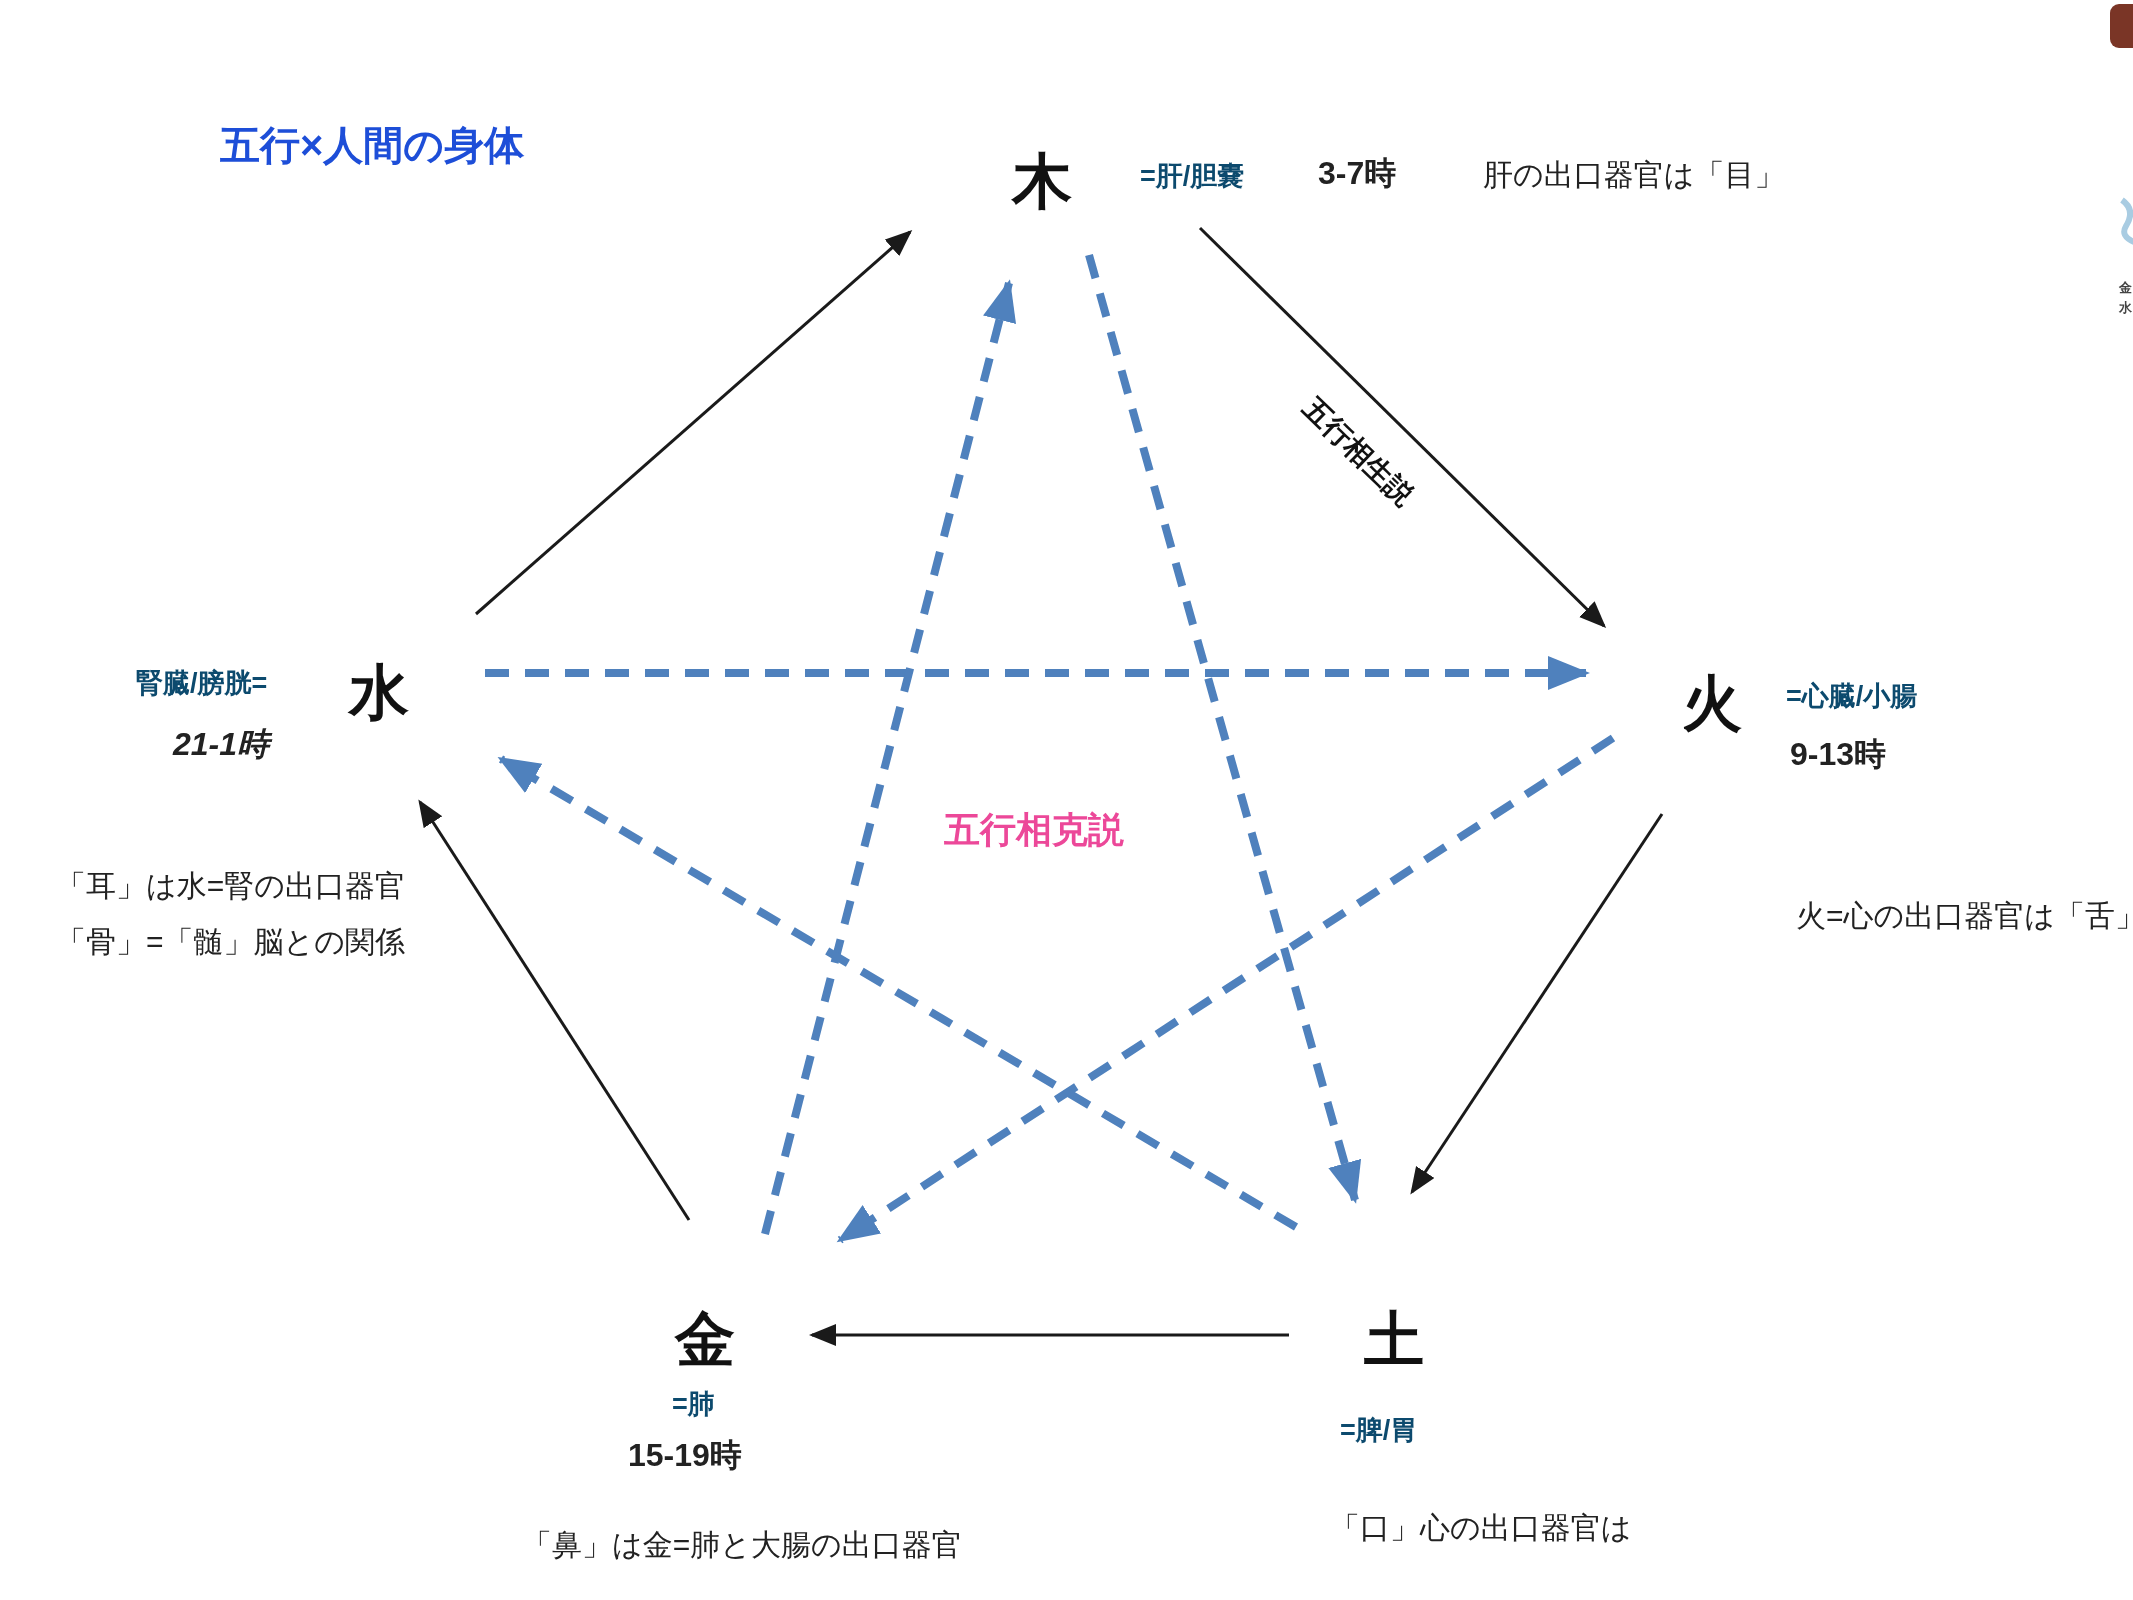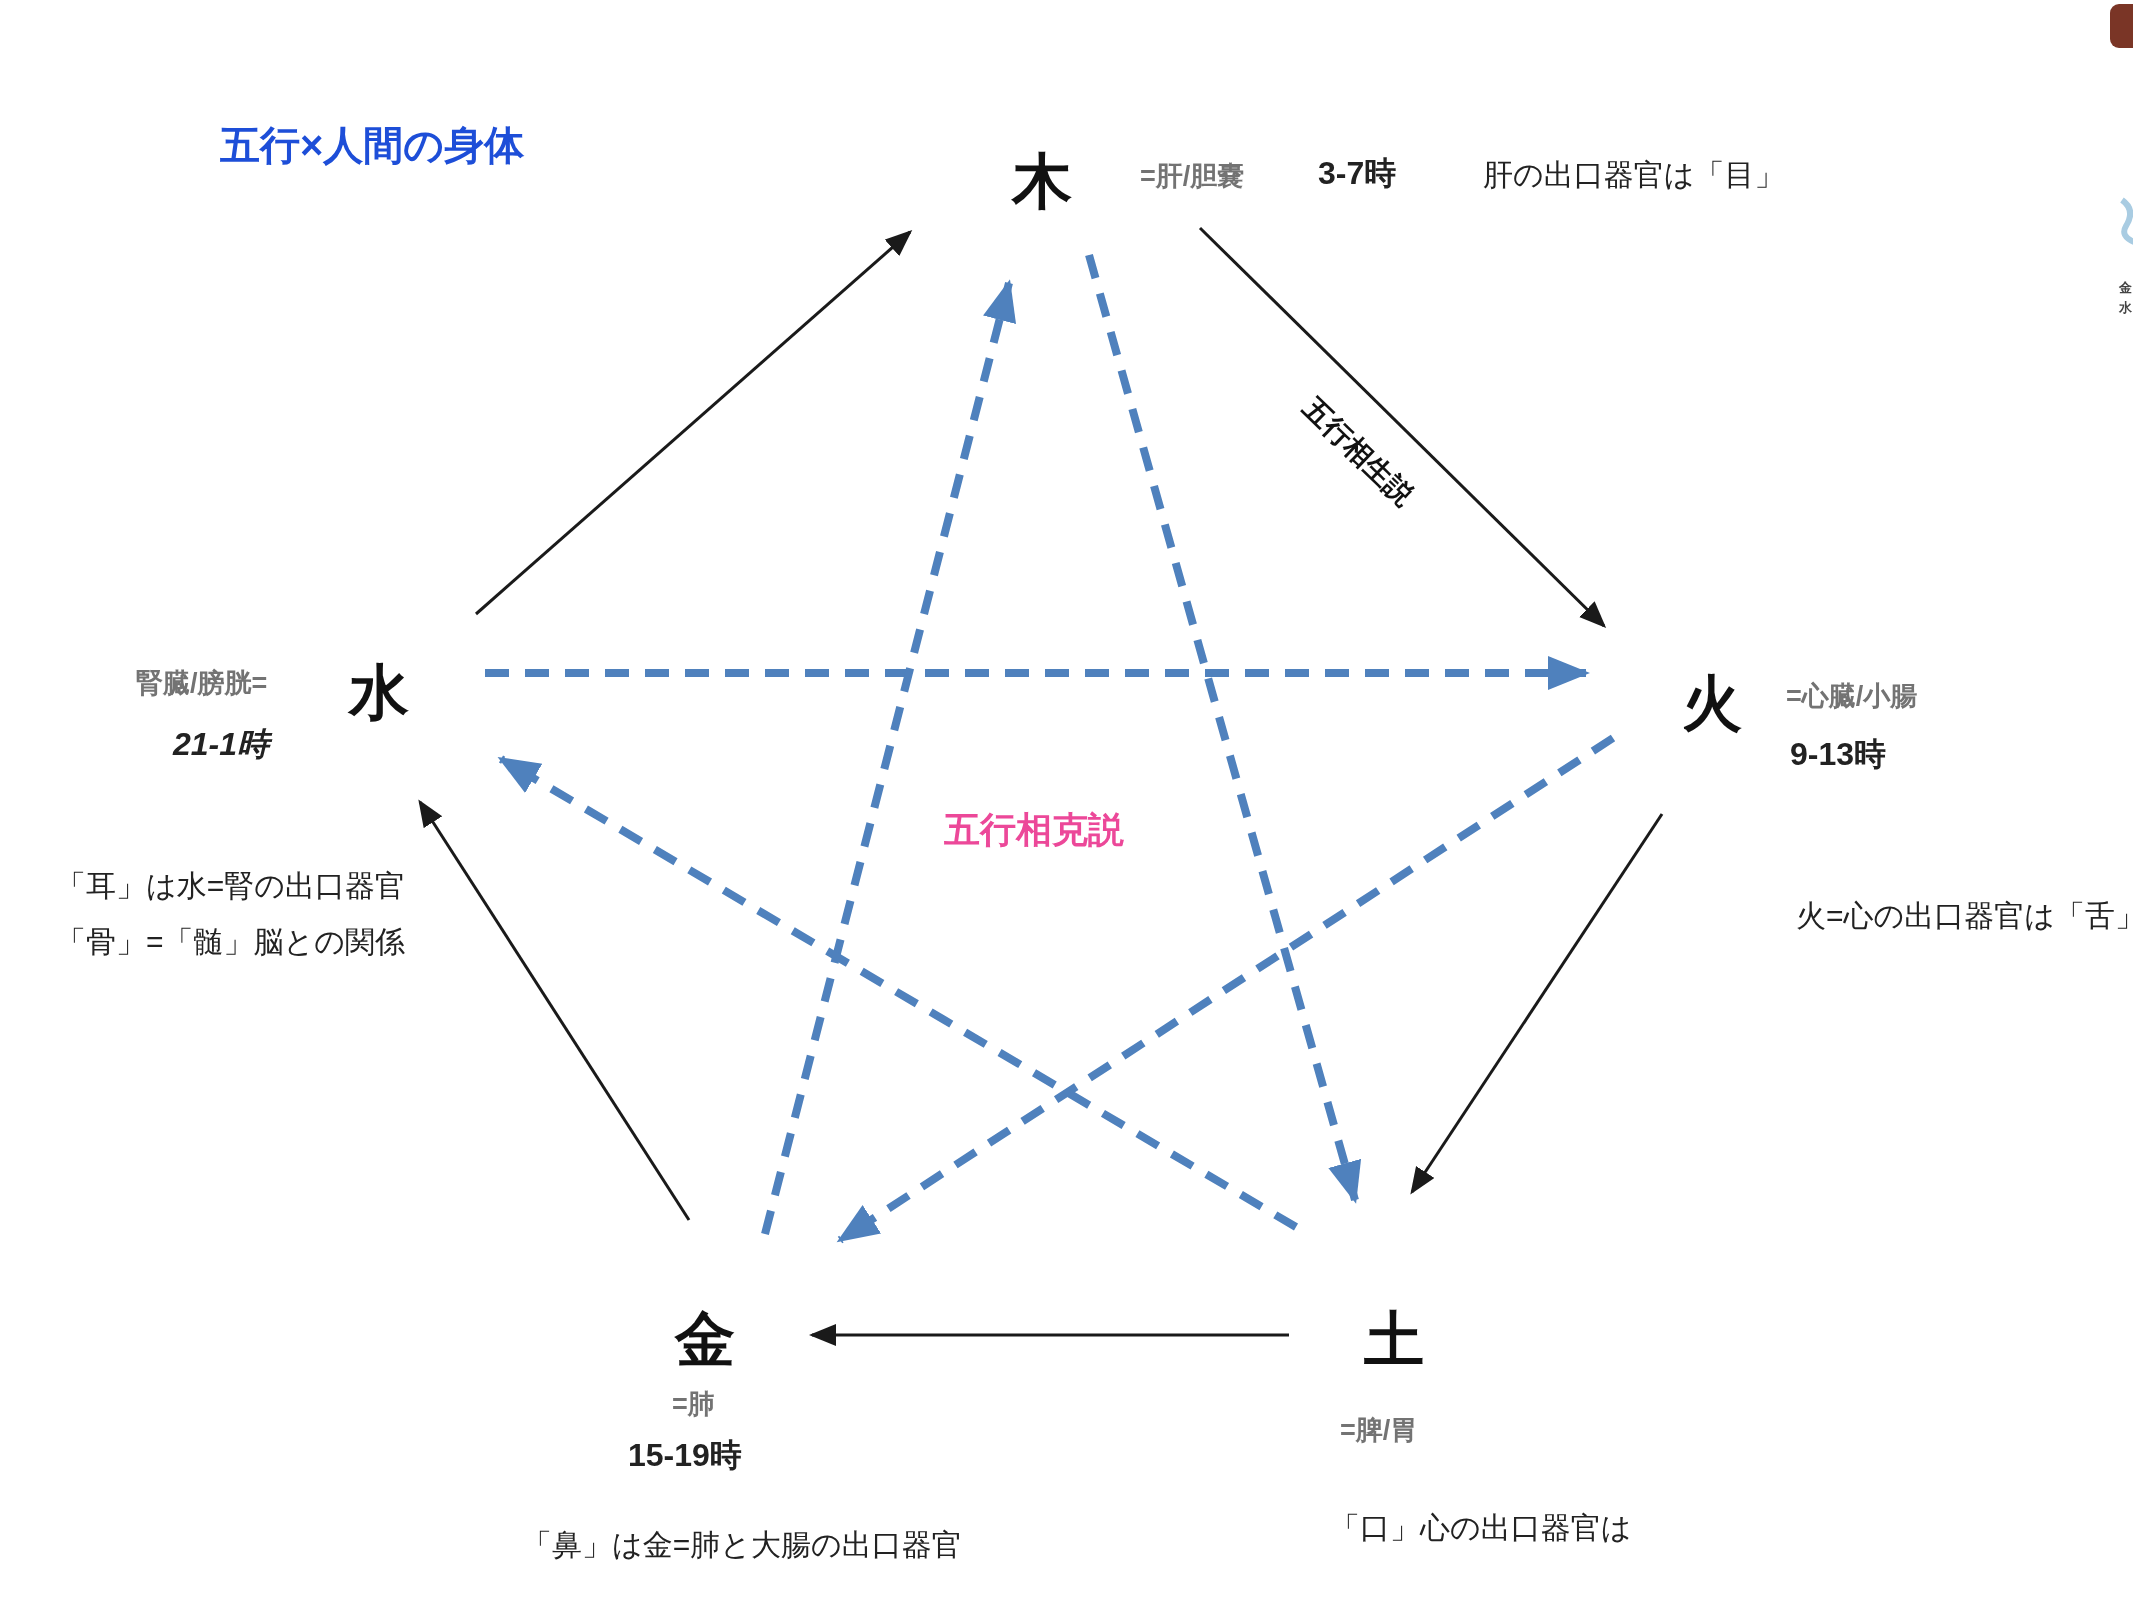--- a/index.html
+++ b/index.html
@@ -1,21 +1,21 @@
 <!DOCTYPE html>
 <html><head>
 <meta charset="utf-8">
 <style>
   html,body{margin:0;padding:0;}
   body{font-family:"Liberation Sans","DejaVu Sans",sans-serif;background:#ffffff;}
   #canvas{position:relative;width:2133px;height:1600px;background:#ffffff;overflow:hidden;}
   .abs{position:absolute;white-space:nowrap;}
   .page-title{font-size:40px;font-weight:700;color:#1d4ed8;}
   .node{font-size:60px;font-weight:700;color:#111;}
-  .organ{font-size:27px;font-weight:700;color:#737373;}
+  .organ{font-size:27px;font-weight:700;color:#0c4a6e;}
   .time{font-size:32px;font-weight:700;color:#222;}
   .note{font-size:30px;font-weight:400;color:#222;}
   .notes-block{font-size:30px;font-weight:400;color:#222;line-height:1.85;}
   .center-label{font-size:36px;font-weight:700;}
   .gen-label{font-size:28px;font-weight:700;color:#111;transform:translate(-50%,-50%) rotate(44deg);}
   .times-row{display:flex;gap:52px;}
   svg.arrows{position:absolute;left:0;top:0;}
   .corner-logo{position:absolute;border-radius:9px;}
   .edge-text{position:absolute;font-size:13px;color:#444;line-height:1.55;font-weight:700;}
 </style>

